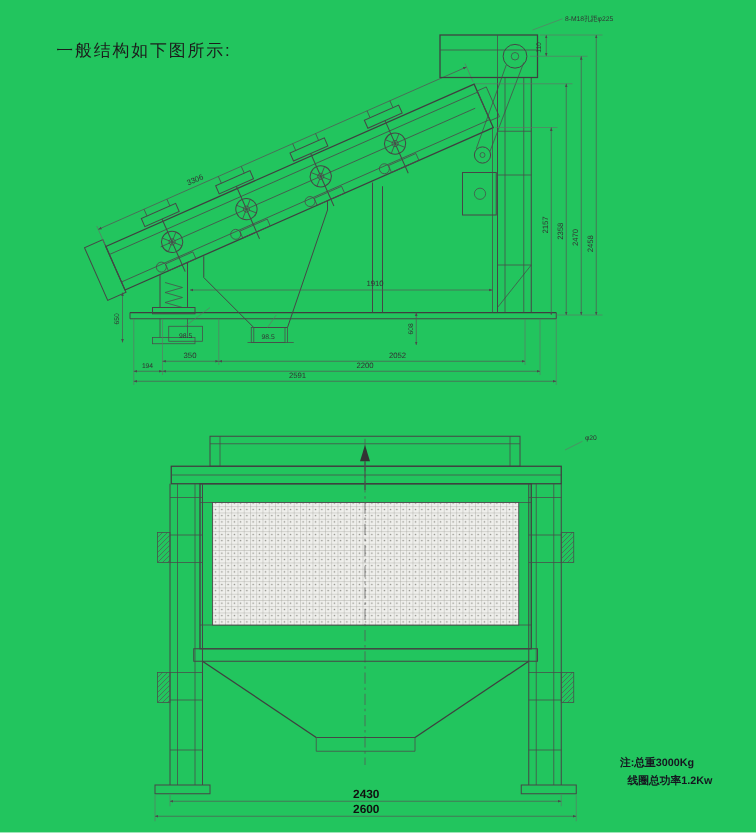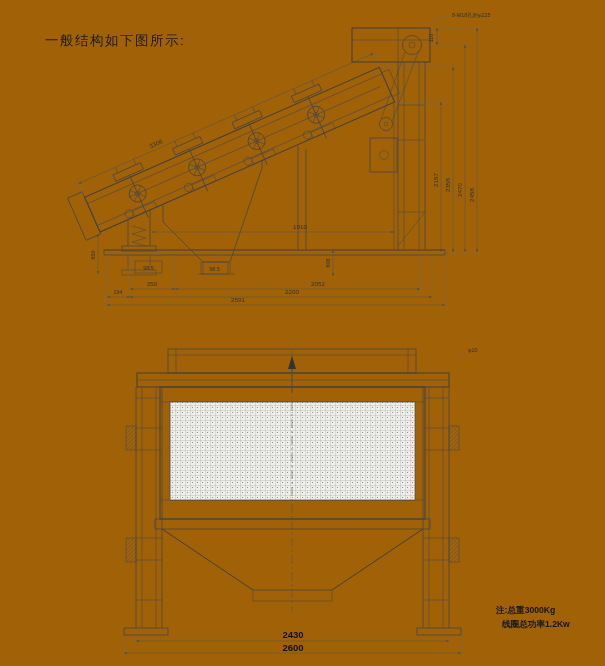--- a/index.html
+++ b/index.html
@@ -1,16 +1,16 @@
 <!DOCTYPE html>
 <html><head>
 <meta charset="utf-8">
 <style>
   html,body{margin:0;padding:0;background:#ffffff;}
-  .page{width:605px;height:666px;background:#a16207;position:relative;overflow:hidden;
+  .page{width:605px;height:666px;background:#22c55e;position:relative;overflow:hidden;
         font-family:"Liberation Sans",sans-serif;text-align:center;}
   svg{display:block;}
   svg text{fill:#2e2e2e;font-family:"Liberation Sans",sans-serif;}
   .t-caption{font-size:13.5px;fill:#1c1c1c;letter-spacing:1.5px;}
   .dimt{font-size:6.2px;fill:#333;}
   .dimts{font-size:5.4px;fill:#333;}
   .dimtb{font-size:9.5px;font-weight:bold;fill:#101010;}
   .note{font-size:8.6px;font-weight:bold;fill:#15151f;}
   .ln{stroke:#3f3f3f;stroke-width:1;fill:none;}
   .lnm{stroke:#464646;stroke-width:0.8;fill:none;}

